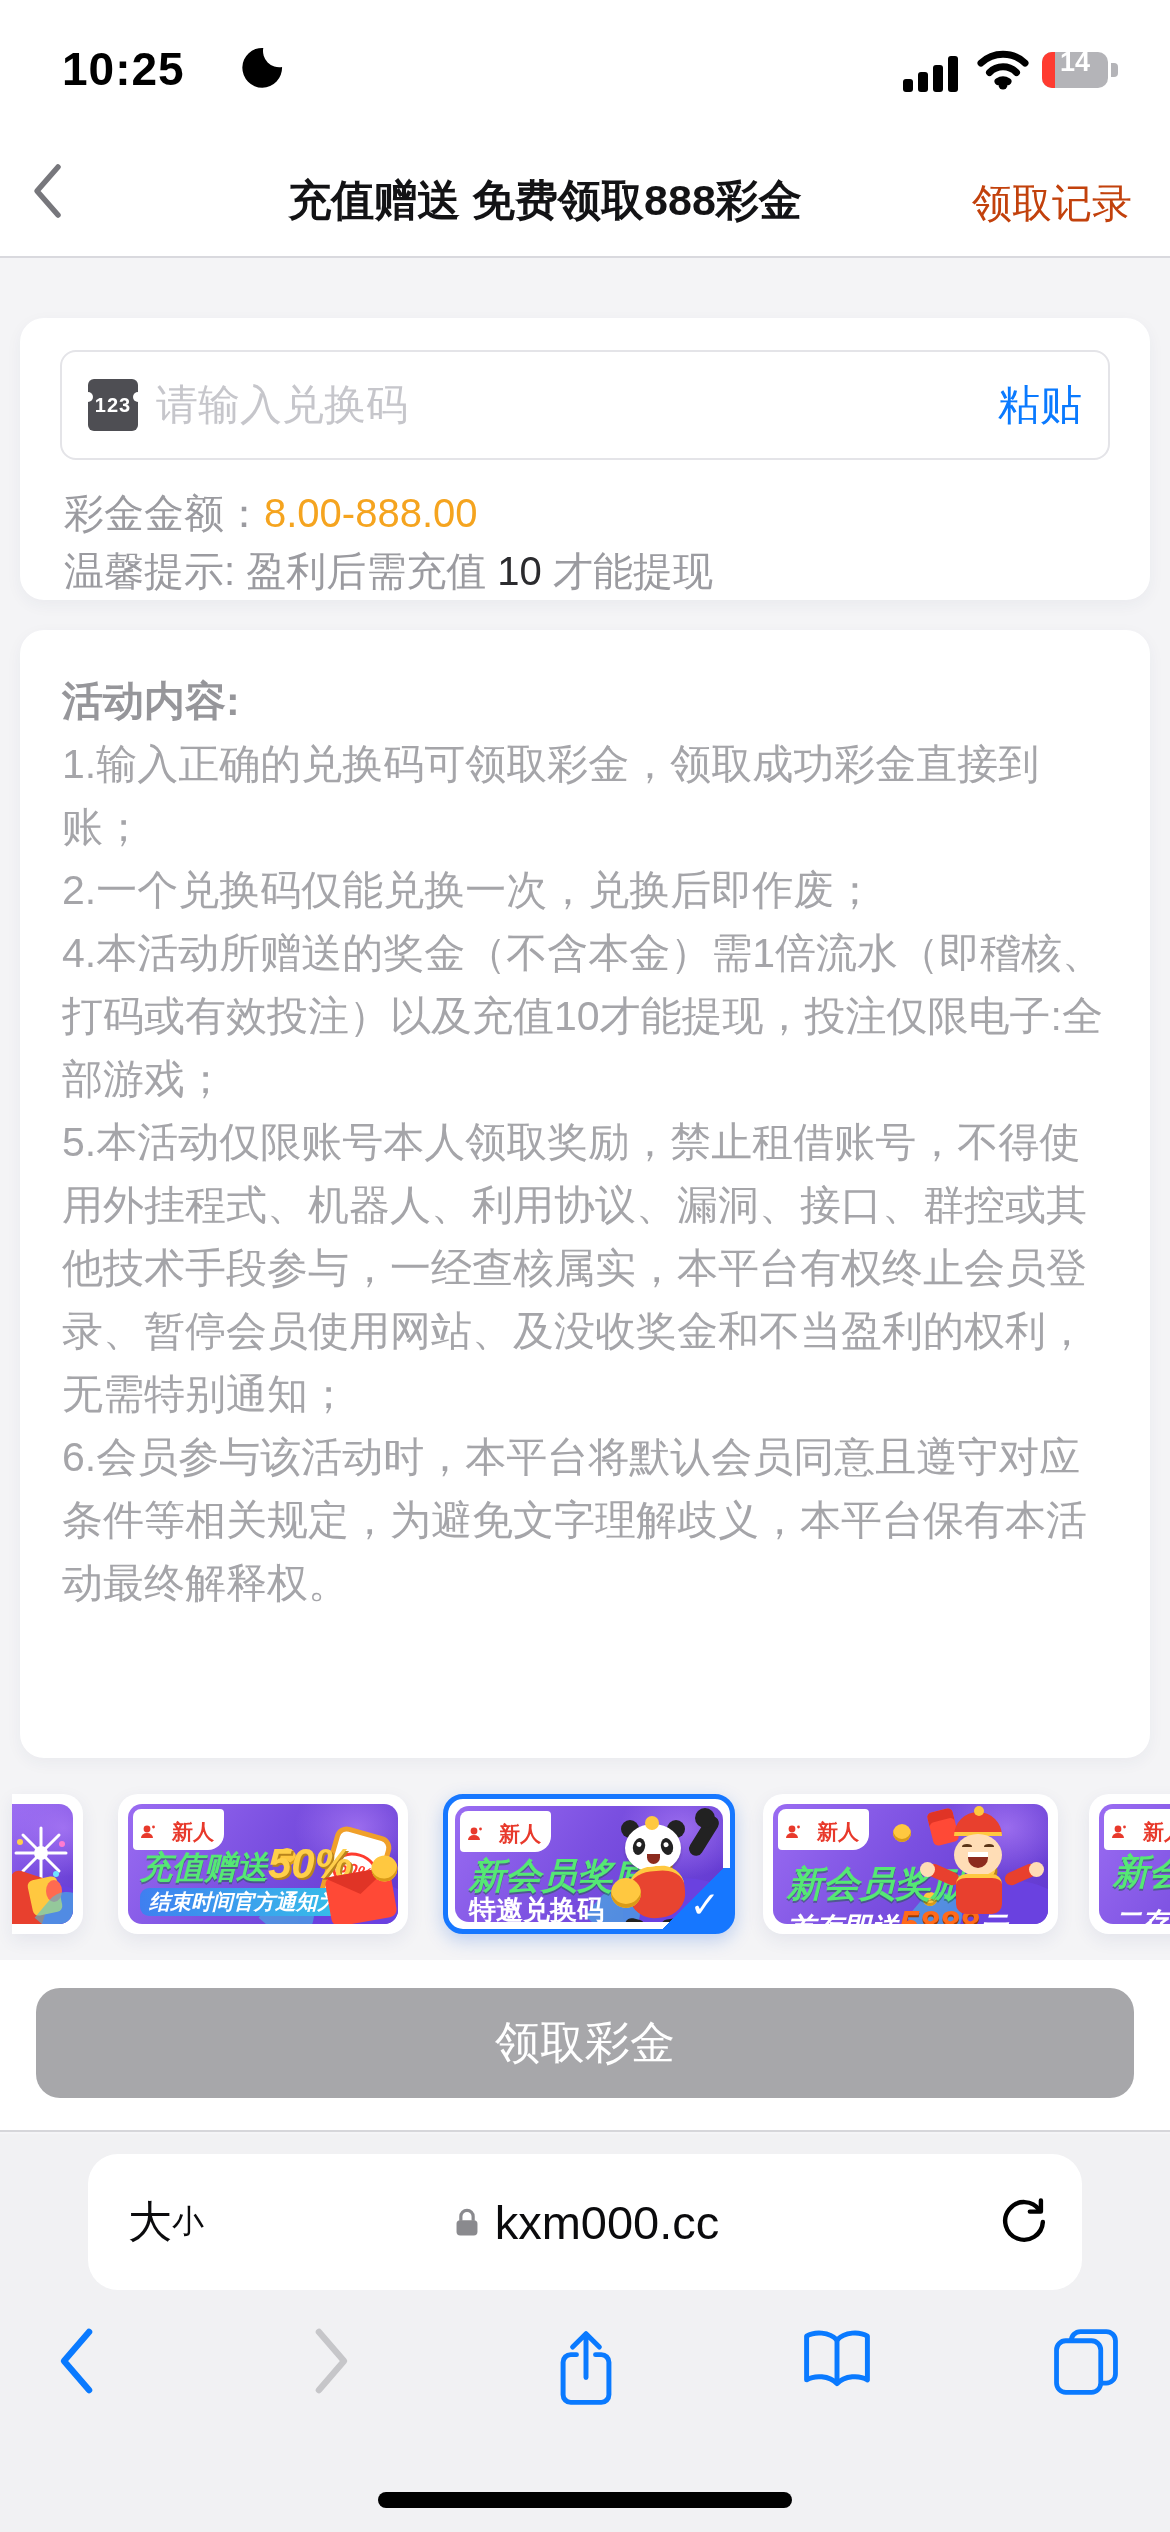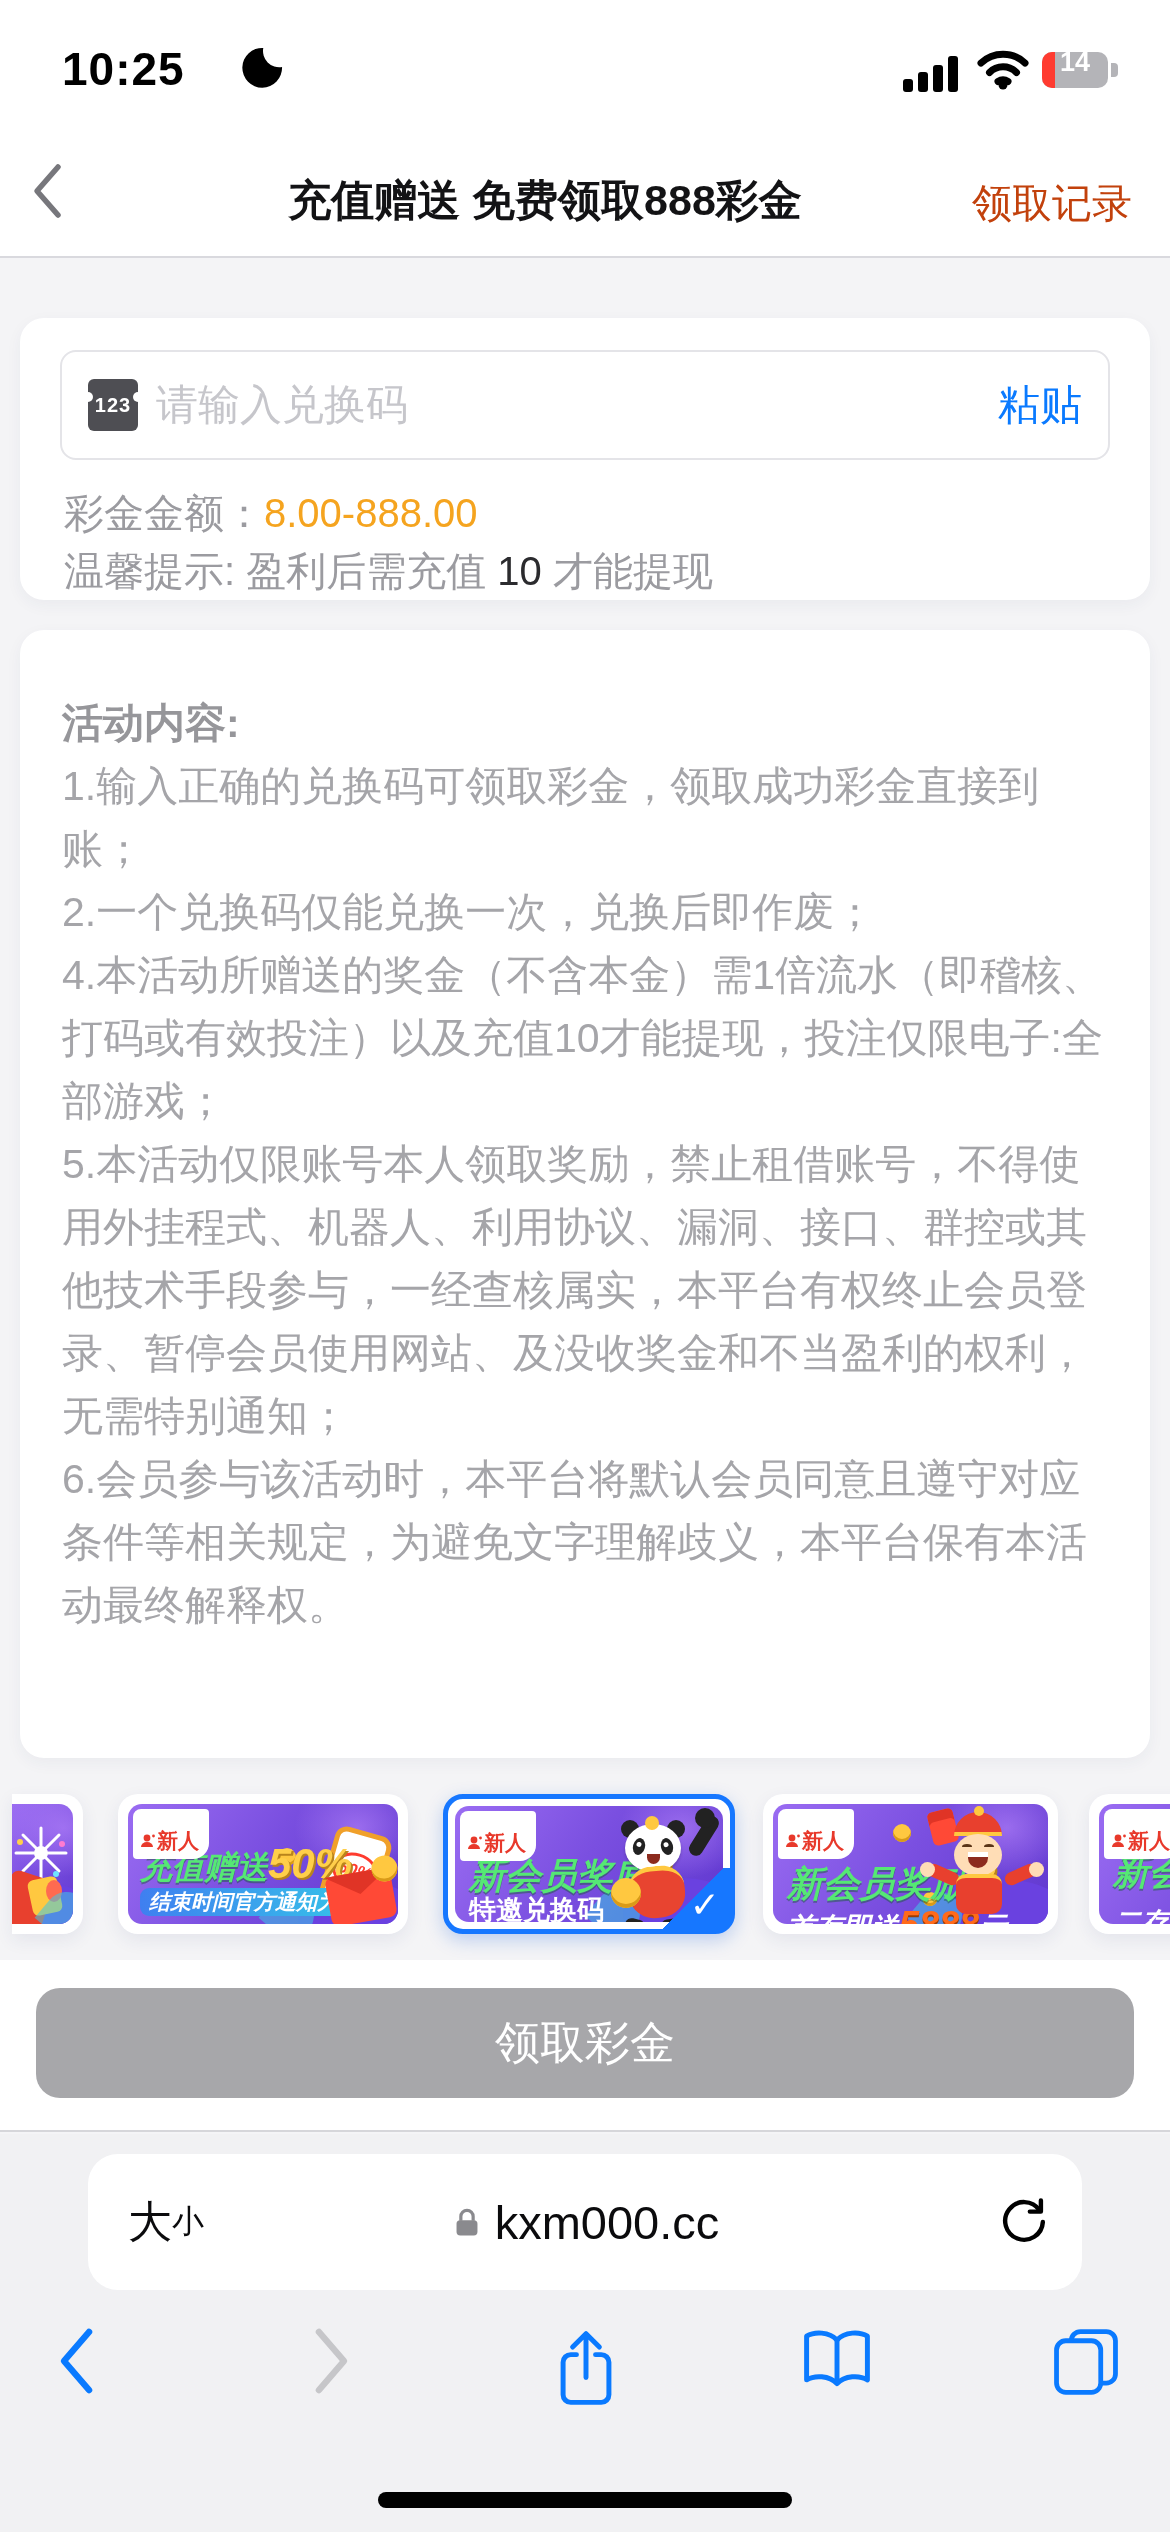--- a/index.html
+++ b/index.html
@@ -40,34 +40,34 @@
   .redeem-input::placeholder { color:#c6c6cb; }
   .paste { font-size:42px; color:#0a7aff; flex:0 0 auto; cursor:pointer; }
   .amount-line { position:absolute; left:44px; top:168px; font-size:40px; color:#9b9ba0; }
   .amount-line .orange { color:#f5a41f; }
   .tip-line { position:absolute; left:44px; top:226px; font-size:40px; color:#9b9ba0; }
   .tip-line .dark { color:#2b2b2e; }
 
   
   .card2 { top:630px; height:1128px; }
   .rules { position:absolute; left:42px; right:40px; top:40px; font-size:41px; line-height:63px; color:#a5a5a9; }
-  .rules .rtitle { font-weight:700; color:#96969a;margin-top:22px; }
+  .rules .rtitle { font-weight:700; color:#96969a; }
   .rules p { margin:0; }
 
   
   .banners { position:absolute; left:0; top:1794px; width:100%; height:140px; }
   .bcard { position:absolute; top:0; height:140px; background:#fff; border-radius:20px; box-shadow:0 6px 18px rgba(40,50,110,.08); cursor:pointer; }
   .bimg { position:absolute; inset:10px; border-radius:14px; overflow:hidden;
           background:radial-gradient(90px 70px at 85% 20%, rgba(190,140,255,.55), rgba(0,0,0,0) 70%),
                      linear-gradient(125deg,#9a6cf2 0%,#7a4fe0 48%,#6038cf 100%); }
   .bimg::before { content:""; position:absolute; width:120px; height:70px; right:-20px; bottom:-26px; background:#6a41e0; border-radius:50%; }
   .bimg::after { content:""; position:absolute; width:46px; height:46px; left:52%; bottom:-14px; background:rgba(60,200,230,.55); border-radius:50% 50% 50% 0; transform:rotate(40deg); }
   .bcard.sel { border:5px solid #1677ff; box-shadow:0 6px 18px rgba(20,90,220,.25); }
   .bcard.sel .bimg { inset:7px; }
-  .tag { position:absolute; left:5px; top:5px; background:#fff; border-radius:8px 4px 16px 4px; padding:18px 10px 4px 7px; display:flex; align-items:center; gap:1px; z-index:3; }
+  .tag { position:absolute; left:5px; top:5px; background:#fff; border-radius:8px 4px 16px 4px; padding:9px 10px 4px 7px; display:flex; align-items:center; gap:16px; z-index:3; }
   .tag b { font-size:21px; color:#e8392b; font-weight:700; }
   .sel-check { position:absolute; right:-1px; bottom:-1px; width:76px; height:62px; background:linear-gradient(135deg, rgba(0,0,0,0) 49.5%, #1677ff 50%); border-bottom-right-radius:12px; z-index:4; }
   .sel-check span { position:absolute; right:11px; bottom:4px; font-size:36px; font-weight:700; color:#fff; }
 
   
   .bl { position:absolute; white-space:nowrap; z-index:2; }
   .green-ttl { font-size:36px; font-weight:800; font-style:italic; color:#55e874; text-shadow:0 2px 0 rgba(20,90,45,.45); }
   .gold-num { font-size:52px; font-weight:800; font-style:italic; color:#ffcf4a; text-shadow:2px 3px 0 #b9841c; }
   .wline { color:#fff; font-weight:700; font-style:italic; }
   .red-num { color:#ff4532; font-weight:800; font-style:italic; text-shadow:0 2px 0 rgba(120,10,0,.35); }

